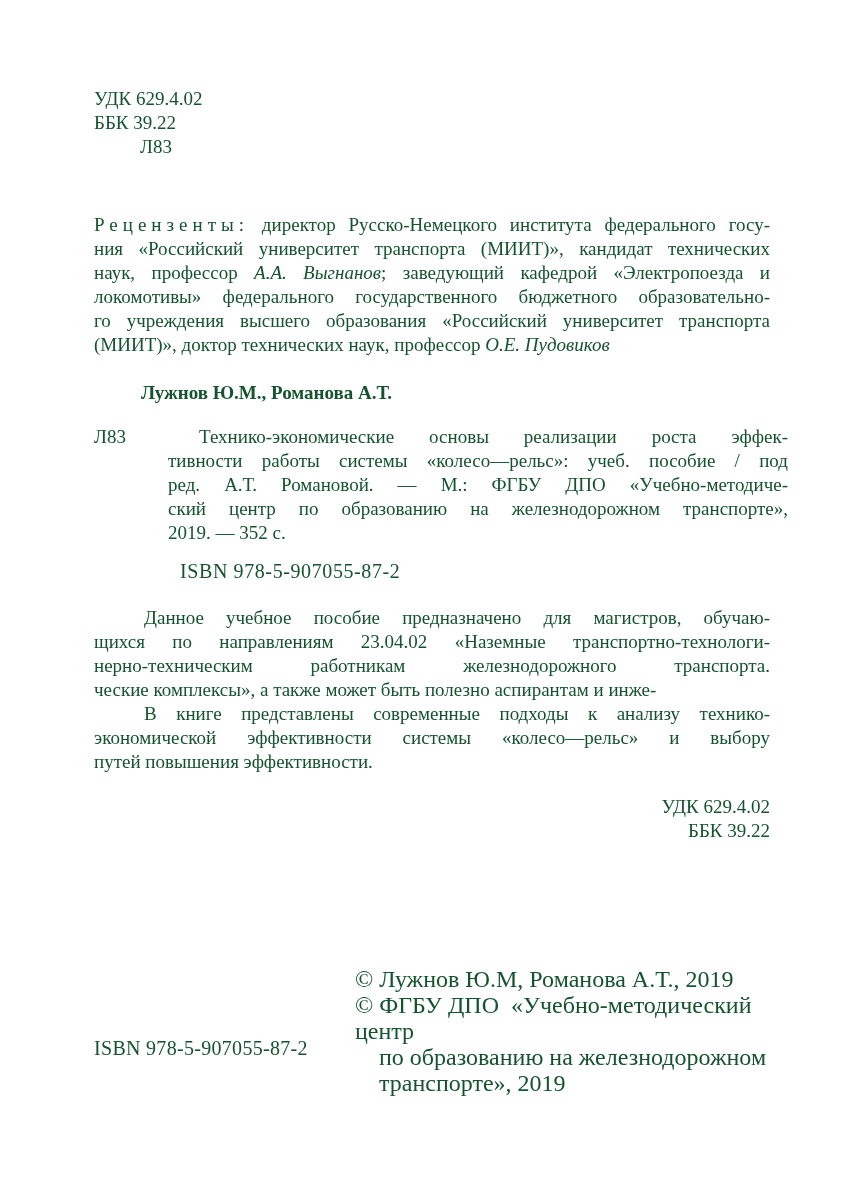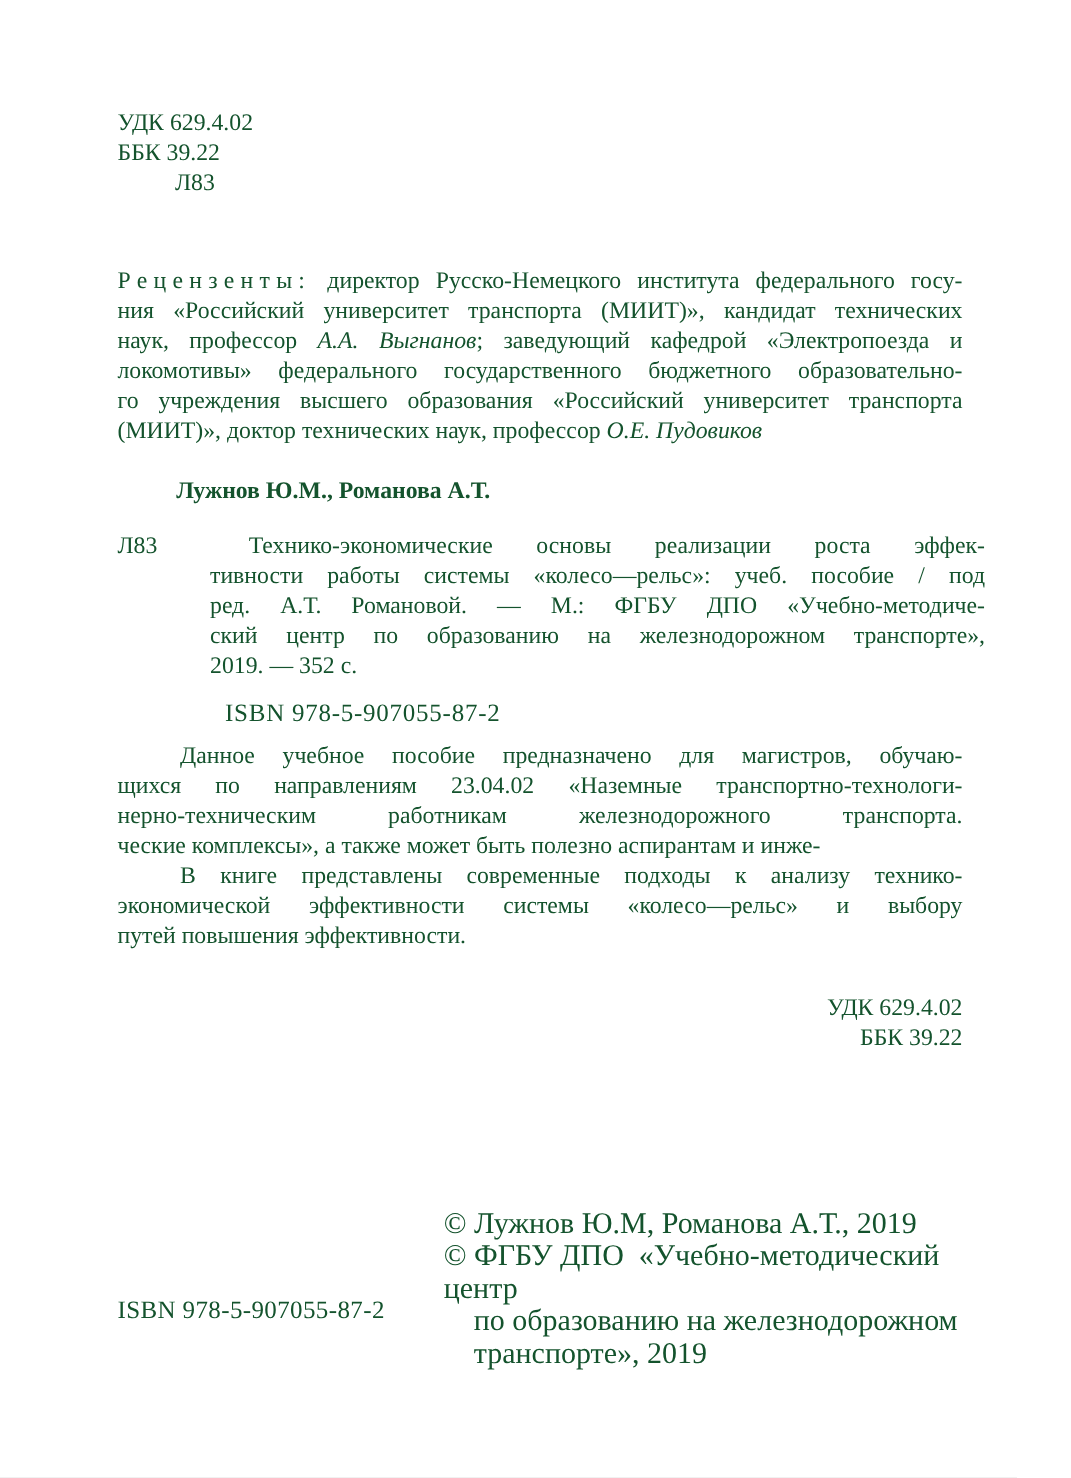--- a/index.html
+++ b/index.html
@@ -27,21 +27,21 @@
   .reviewers{top:181px;margin-top:32px;}
 
   .authors{top:381px;padding-left:47px;font-weight:bold;}
 
   .cat-code{top:425px;width:56px;}
   .catalog-body{left:168px;top:425px;width:620px;}
   .catalog-body .line:first-child{padding-left:31px;}
 
   .isbn-mid{left:180px;top:559px;font-size:20px;letter-spacing:0.6px;}
 
-  .ann{top:593px;}
+  .ann{top:606px;}
   .indent-first .line:first-child{padding-left:50px;}
 
   .class-bottom{top:795px;text-align:right;}
 
   .copyright-block{left:355px;top:966px;width:430px;font-size:24px;line-height:26px;}
   .copyright-block .line{min-height:26px;}
   .copyright-block .line:nth-child(n+3){padding-left:24px;}
 
   .isbn-bottom{top:1036px;font-size:20px;letter-spacing:0.3px;width:320px;}
 </style>

